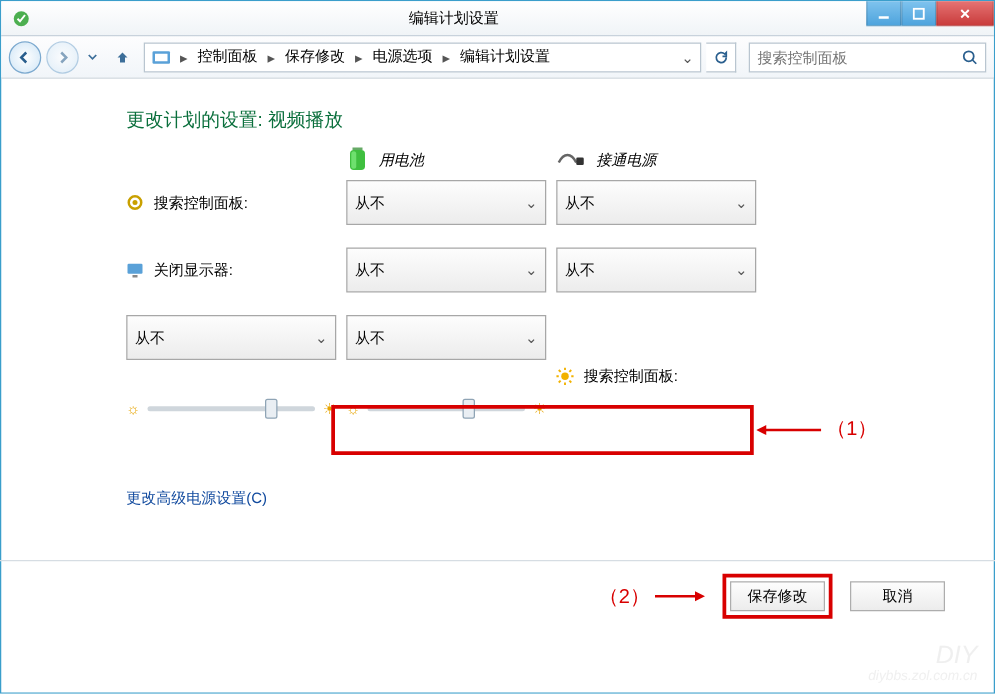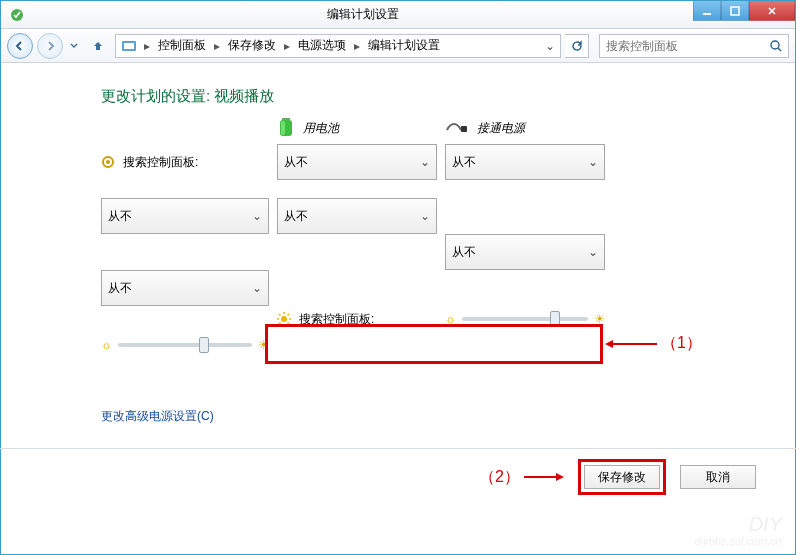--- a/index.html
+++ b/index.html
@@ -176,20 +176,29 @@
         </div>
       <div class="dropdown">
           <span class="val">从不</span>
           <span class="dd">⌄</span>
         </div>
 
       <div class="rowgap"></div>
         <div class="rowgap"></div>
         <div class="rowgap"></div>
 
+      <div class="rowlbl">
+        <span class="bullet">
+            <svg width="14" height="14" viewBox="0 0 14 14">
+              <rect x="1" y="2" width="12" height="8" rx="1" fill="#5aa1d8"></rect>
+              <rect x="5" y="11" width="4" height="2" fill="#888"></rect>
+            </svg>
+          </span>
+        <span>关闭显示器:</span>
+      </div>
       <div class="dropdown">
           <span class="val">从不</span>
           <span class="dd">⌄</span>
         </div>
       <div class="dropdown">
           <span class="val">从不</span>
           <span class="dd">⌄</span>
         </div>
 
       <div class="rowgap"></div>

